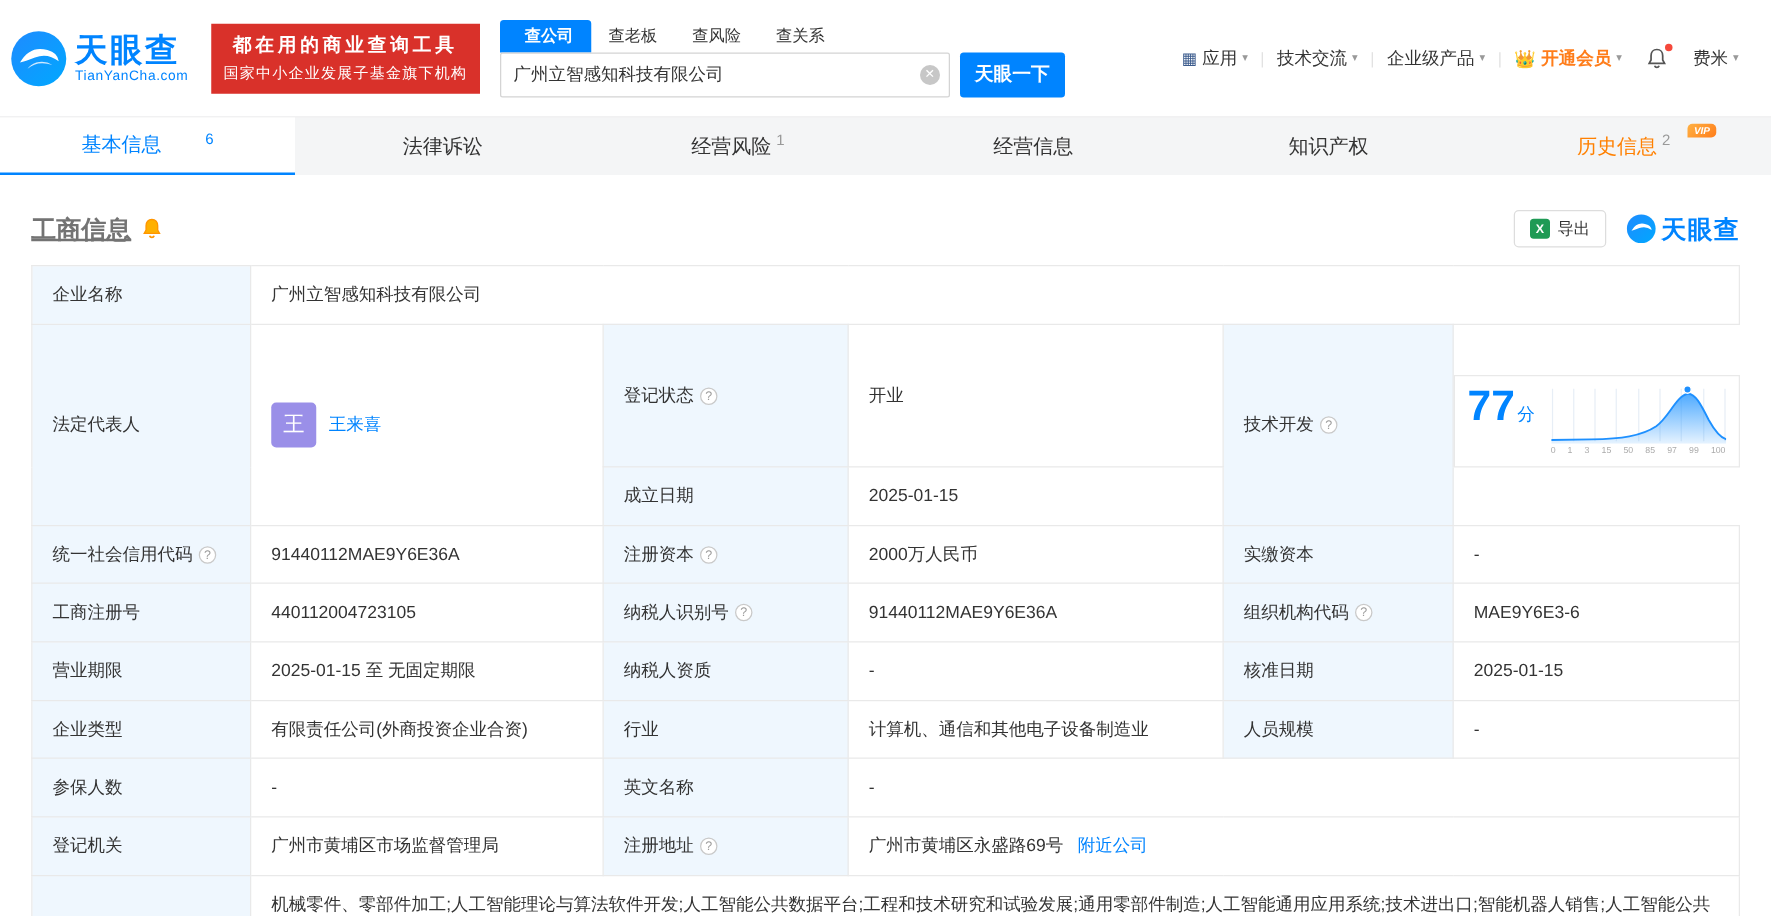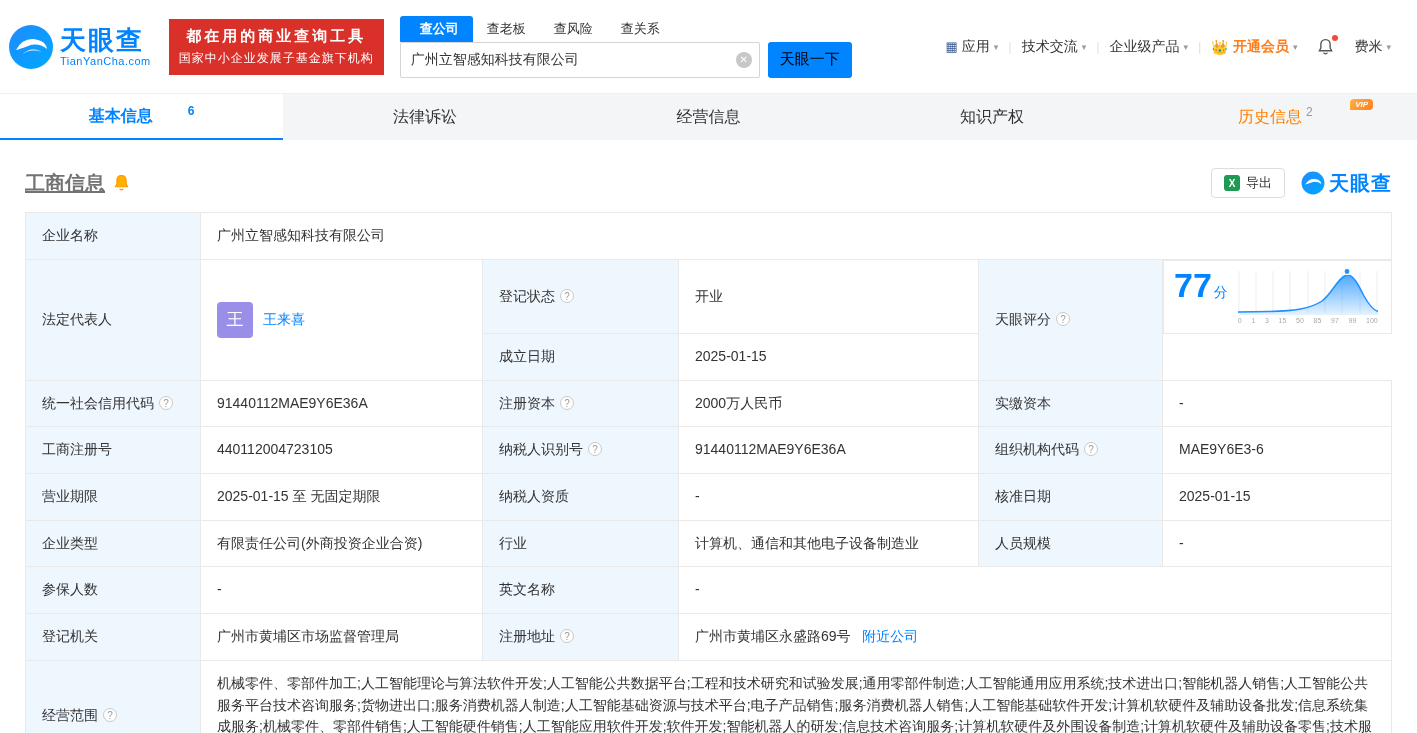--- a/index.html
+++ b/index.html
@@ -21,38 +21,38 @@
   .search-tabs { display:flex; align-items:flex-end; font-size:13px; }
   .stab { padding:4px 14px; cursor:pointer; color:#333; }
   .stab.active { background:#0084ff; color:#fff; border-radius:3px 3px 0 0; font-weight:bold;padding-left:20px; }
   .search-row { display:flex; }
   .search-box { position:relative; flex:1; }
   .search-box input { width:100%; height:36px; border:1px solid #d4d4d4; border-radius:2px;
     padding:0 30px 0 10px; font-size:14px; color:#333; outline:none;
     font-family:"Liberation Sans","DejaVu Sans",sans-serif; }
   .clear-btn { position:absolute; right:8px; top:10px; width:16px; height:16px; border-radius:50%;
     background:#c7c7c7; color:#fff; font-size:10px; line-height:16px; text-align:center; cursor:pointer; }
-  .search-btn { width:84px; height:36px; margin-left:8px; background:#0084ff; color:#000000;
+  .search-btn { width:84px; height:36px; margin-left:8px; background:#0084ff; color:#ffffff;
     font-size:15px; border:none; border-radius:3px; cursor:pointer;
-    font-family:"Liberation Sans","DejaVu Sans",sans-serif; }
+    font-family:"Liberation Sans","DejaVu Sans",sans-serif;font-weight:bold; }
 
   .top-nav { margin-left:auto; display:flex; align-items:center; font-size:14px; color:#333; white-space:nowrap; }
   .nav-item { display:flex; align-items:center; gap:4px; cursor:pointer; padding:0 10px; }
   .nav-item.vip { color:#ff7d1a; font-weight:bold; }
   .grid-icon { color:#3a5a8c; font-size:13px; }
   .caret { font-size:9px; color:#999; }
   .sep { color:#e2e2e2; font-size:13px; }
   .bell-wrap { position:relative; padding:0 10px; cursor:pointer; display:flex; align-items:center; }
   .red-dot { position:absolute; top:-3px; right:6px; width:6px; height:6px; background:#f5483b; border-radius:50%; }
 
   
   .tab-bar { height:47px; background:#f4f5f6; display:flex; border-top:1px solid #f0f0f0; }
   .tab { flex:1; display:flex; align-items:center; justify-content:center; font-size:16px;
     color:#333; cursor:pointer; position:relative; }
-  .tab.active { background:#fff; color:#0084ff; font-weight:bold; border-bottom:2px solid #0084ff;gap:31px; }
+  .tab.active { background:#fff; color:#0084ff; font-weight:normal; border-bottom:2px solid #0084ff;gap:31px; }
   .tab-badge { font-size:12px; color:#999; margin-left:4px; position:relative; top:-5px; }
   .tab.active .tab-badge { color:#0084ff; }
   .tab.history { color:#ff8000; }
   .vip-tag { position:absolute; top:5px; right:44px; background:linear-gradient(135deg,#ffb143,#ff7d1a);
     color:#fff; font-size:8px; font-weight:bold; font-style:italic; padding:1px 5px;
     border-radius:4px 4px 4px 0; }
 
   
   .content { padding:0 25px; }
   .section-head { display:flex; align-items:center; margin-top:28px; }
@@ -62,35 +62,35 @@
   .export-btn { display:flex; align-items:center; gap:6px; border:1px solid #ddd; border-radius:4px;
     padding:5px 12px; background:#fff; cursor:pointer; font-size:13px; color:#333;
     font-family:"Liberation Sans","DejaVu Sans",sans-serif; }
   .excel-icon { width:16px; height:16px; background:#1f9a55; color:#fff; font-size:10px; font-weight:bold;
     border-radius:3px; display:flex; align-items:center; justify-content:center; }
   .watermark { display:flex; align-items:center; gap:4px; }
   .watermark .wm-text { font-size:20px; font-weight:bold; color:#0084ff; letter-spacing:1px; }
 
   
   table.info { width:100%; border-collapse:collapse; margin-top:14px; font-size:14px; table-layout:fixed; }
-  table.info td { border:1px solid #e9e9e9; padding:12px 16px; vertical-align:middle; line-height:1.55; }
+  table.info td { border:1px solid #e9e9e9; padding:12px 16px; vertical-align:middle; line-height:1.55;margin-top:40px; }
   td.lbl { background:#eff7fe; color:#333; }
   td.val { background:#fff; color:#333; }
   .help { display:inline-block; width:14px; height:14px; border:1px solid #c9c9c9; border-radius:50%;
     color:#9b9b9b; font-size:10px; line-height:13px; text-align:center; margin-left:5px;
     vertical-align:1px; cursor:pointer; background:#fff; }
   .green { color:#00b365; }
   .link { color:#0084ff; cursor:pointer; text-decoration:none; }
   .rep-cell { display:flex; align-items:center; gap:10px; }
   .avatar { width:36px; height:36px; border-radius:4px; background:#9a8fe8; color:#fff;
     font-size:17px; display:flex; align-items:center; justify-content:center; }
   .scope-cell { line-height:1.8; }
 
   
-  .score-cell { display:flex; align-items:flex-start; gap:10px; padding:6px 10px !important; }
+  .score-cell { display:flex; align-items:flex-start; gap:10px; padding:6px 10px !important;justify-content:space-between; }
   .score-num { font-size:34px; font-weight:bold; color:#0084ff; line-height:1.1; }
   .score-unit { font-size:14px; color:#0084ff; margin-left:2px; }
   .score-chart { display:flex; flex-direction:column; }
   .axis { display:flex; justify-content:space-between; width:140px; font-size:7px; color:#aaa; margin-top:1px; }
 </style>
 </head>
 <body>
 
 <header class="topbar">
   <div class="logo">
@@ -168,20 +168,24 @@
   </nav>
 </header>
 
 <nav class="tab-bar">
   <div class="tab active">
     <span>基本信息</span>
     <span class="tab-badge">6</span>
   </div>
   <div class="tab">
     <span>法律诉讼</span>
+  </div>
+  <div class="tab">
+    <span>经营风险</span>
+    <span class="tab-badge">1</span>
   </div>
   <div class="tab">
     <span>经营信息</span>
   </div>
   <div class="tab">
     <span>知识产权</span>
   </div>
   <div class="tab history">
     <span class="vip-tag">VIP</span>
     <span>历史信息</span>
@@ -236,21 +240,21 @@
         <div class="rep-cell">
           <span class="avatar">王</span>
           <a class="link">王来喜</a>
         </div>
       </td>
       <td class="lbl">
         <span>登记状态</span><span class="help">?</span>
       </td>
       <td class="val green">开业</td>
       <td class="lbl" rowspan="2">
-        <span>天眼评分</span><span class="help">?</span>
+        <span>技术开发</span><span class="help">?</span>
       </td>
       <td class="val score-cell" rowspan="2">
         <div>
           <span class="score-num">77</span><span class="score-unit">分</span>
         </div>
         <div class="score-chart">
           <svg width="140" height="48" viewBox="0 0 140 48">
             <defs>
               <linearGradient id="sg" x1="0" y1="0" x2="0" y2="1">
                 <stop offset="0" stop-color="#2f9bff" stop-opacity="0.85"></stop>

